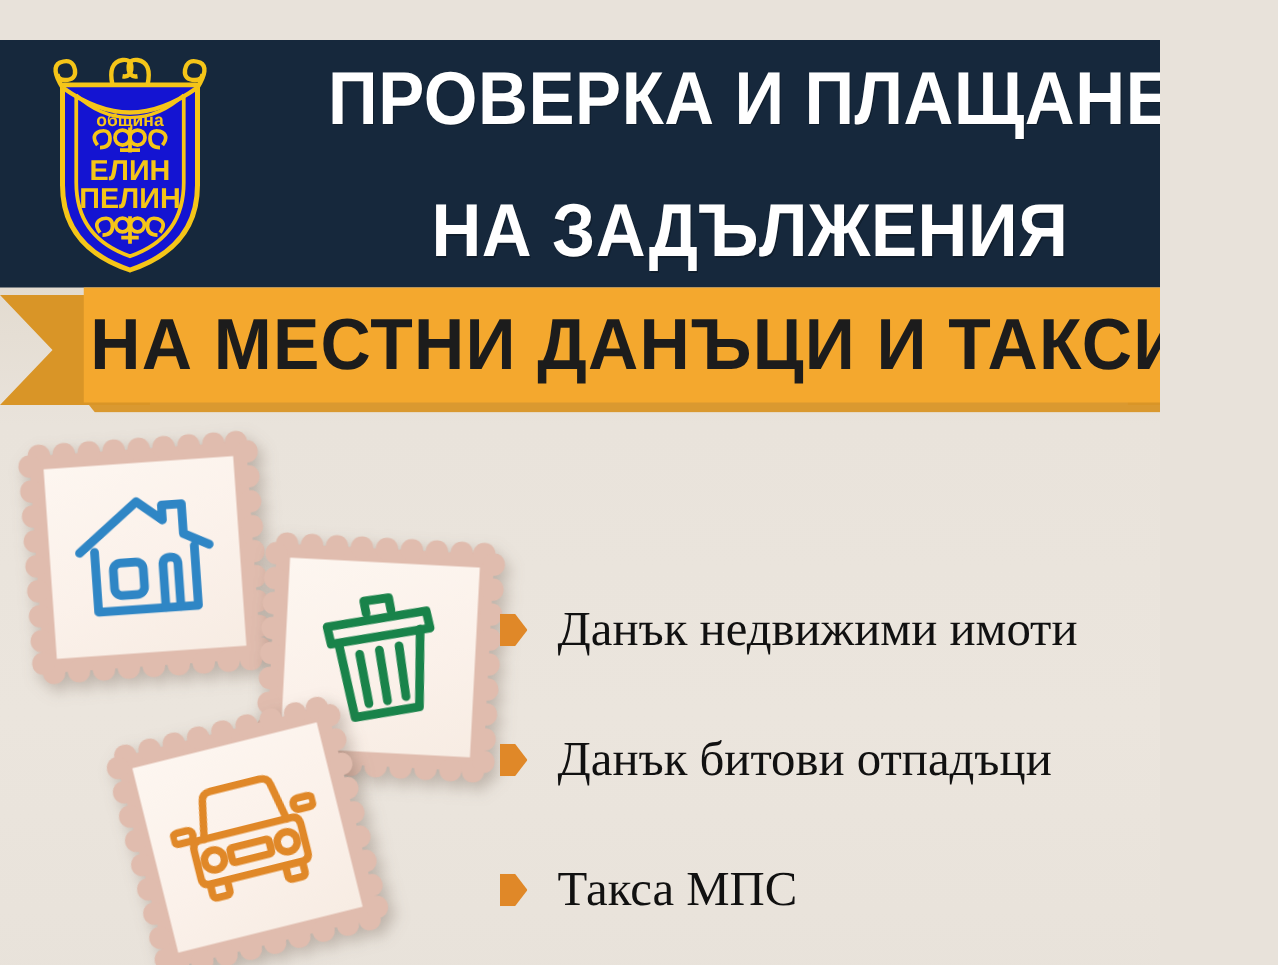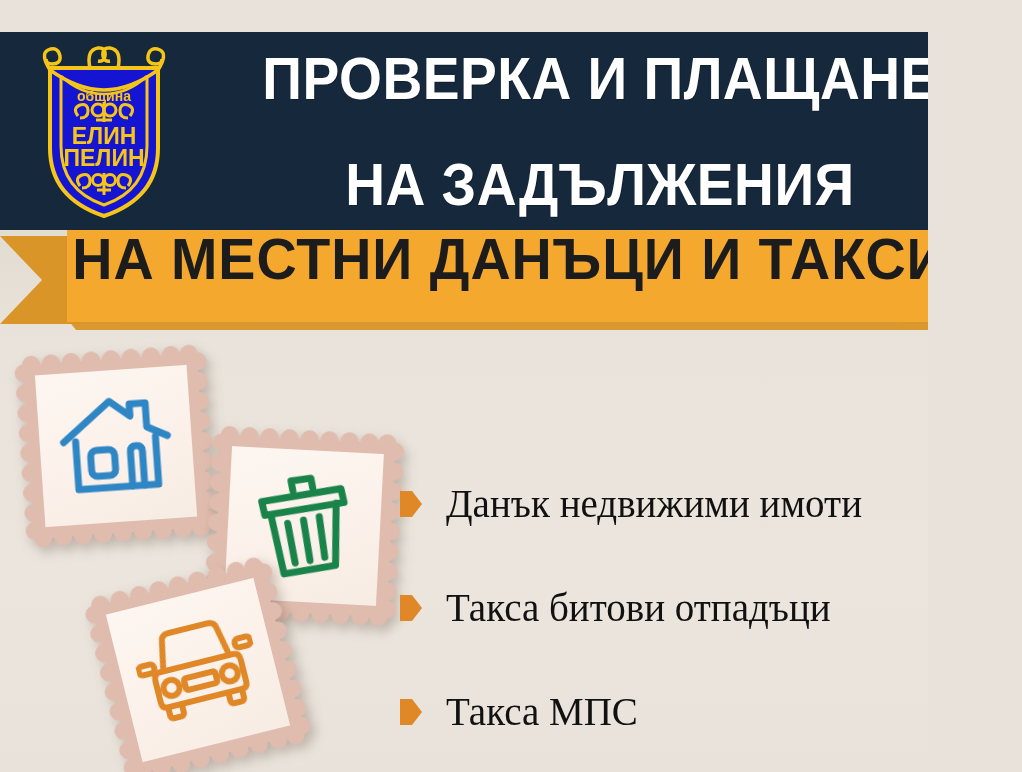--- a/index.html
+++ b/index.html
@@ -59,21 +59,21 @@
     clip-path:polygon(0 0,120px 0,78px 44px,120px 88px,0 88px);
   }
   .ribbon-shadow{
     position:absolute;left:60px;top:92px;width:900px;height:10px;
     background:#d99527;opacity:.95;
     clip-path:polygon(8px 0,892px 0,884px 10px,16px 10px);
   }
   .ribbon-main{
     position:absolute;left:67px;top:2px;width:886px;height:92px;
     background:#f4a82e;
-    display:flex;align-items:flex-start;justify-content:center;
+    display:flex;align-items:center;justify-content:center;
   }
   .ribbon-text{
     font-family:"Liberation Sans", sans-serif;
     font-weight:bold;font-size:58px;line-height:58px;
     color:#1c1c1c;letter-spacing:1px;white-space:nowrap;
     transform:scaleX(0.96);
   }
 
   
   .stamp{
@@ -353,21 +353,21 @@
     </div>
   </div>
 
   <div class="bullets">
     <div class="bullet-row">
       <span class="bullet-arrow"></span>
       <span class="bullet-label">Данък недвижими имоти</span>
     </div>
     <div class="bullet-row">
       <span class="bullet-arrow"></span>
-      <span class="bullet-label">Такса битови отпадъци</span>
+      <span class="bullet-label">Данък битови отпадъци</span>
     </div>
     <div class="bullet-row">
       <span class="bullet-arrow"></span>
       <span class="bullet-label">Такса МПС</span>
     </div>
   </div>
 
 </div>
 
 </body></html>

